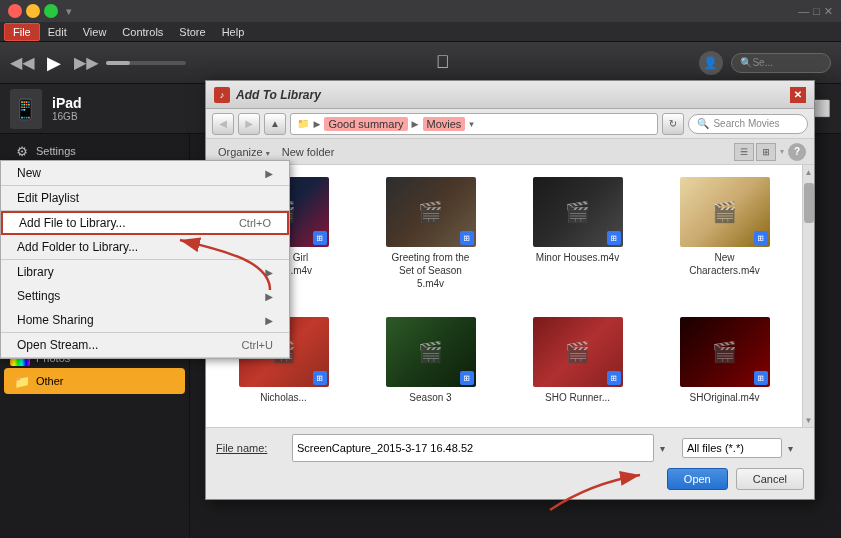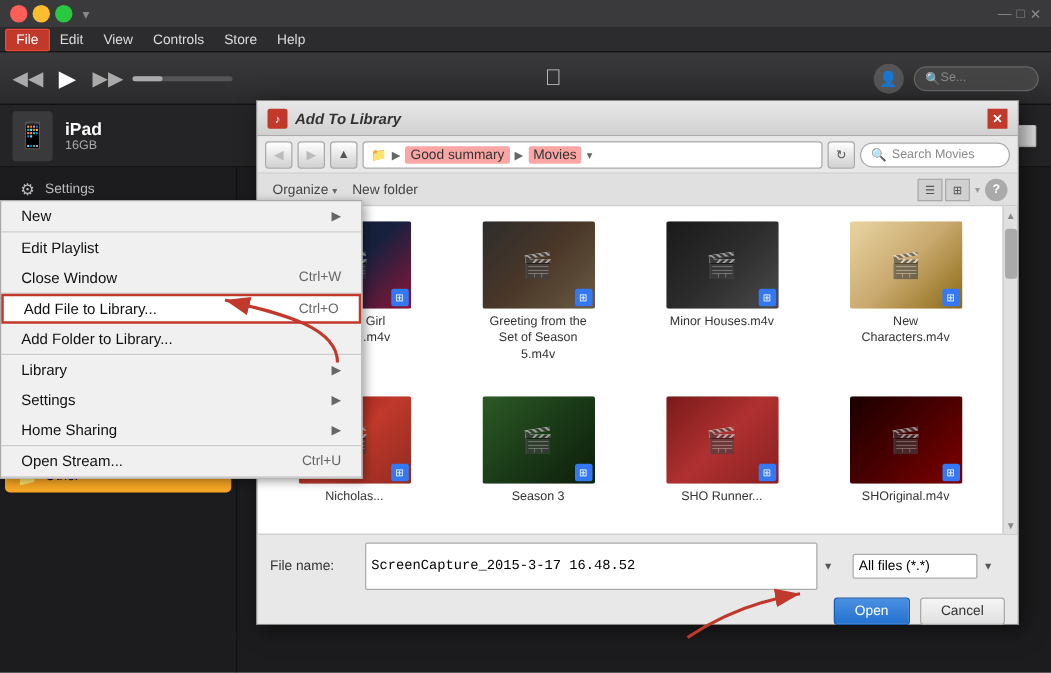--- a/index.html
+++ b/index.html
@@ -513,30 +513,30 @@
     .filename-row {
       display: flex;
       align-items: center;
       gap: 6px;
       margin-bottom: 6px;
     }
     .filename-label {
       font-size: 11px;
       color: #333;
       width: 70px;
+      text-decoration: underline;
     }
     .filename-input {
       flex: 1;
-      height: 38px;
+      height: 28px;
       border: 1px solid #aaa;
       border-radius: 2px;
       padding: 0 4px;
       font-size: 11px;
       background: white;
-      font-family: Liberation Mono, monospace;
     }
     .filename-dropdown {
       width: 16px;
       color: #555;
       font-size: 10px;
     }
     .filetype-select {
       width: 100px;
       height: 20px;
       border: 1px solid #aaa;
@@ -703,24 +703,20 @@
   <div class="dropdown-menu">
     <div class="dropdown-section">
       <div class="dropdown-item has-submenu">
         <span>New</span>
         <span class="dropdown-arrow">▶</span>
       </div>
     </div>
     <div class="dropdown-section">
       <div class="dropdown-item">
         <span>Edit Playlist</span>
-      </div>
-      <div class="dropdown-item">
-        <span>Close Window</span>
-        <span class="shortcut">Ctrl+W</span>
       </div>
     </div>
     <div class="dropdown-section">
       <div class="dropdown-item highlighted">
         <span>Add File to Library...</span>
         <span class="shortcut">Ctrl+O</span>
       </div>
       <div class="dropdown-item">
         <span>Add Folder to Library...</span>
       </div>

